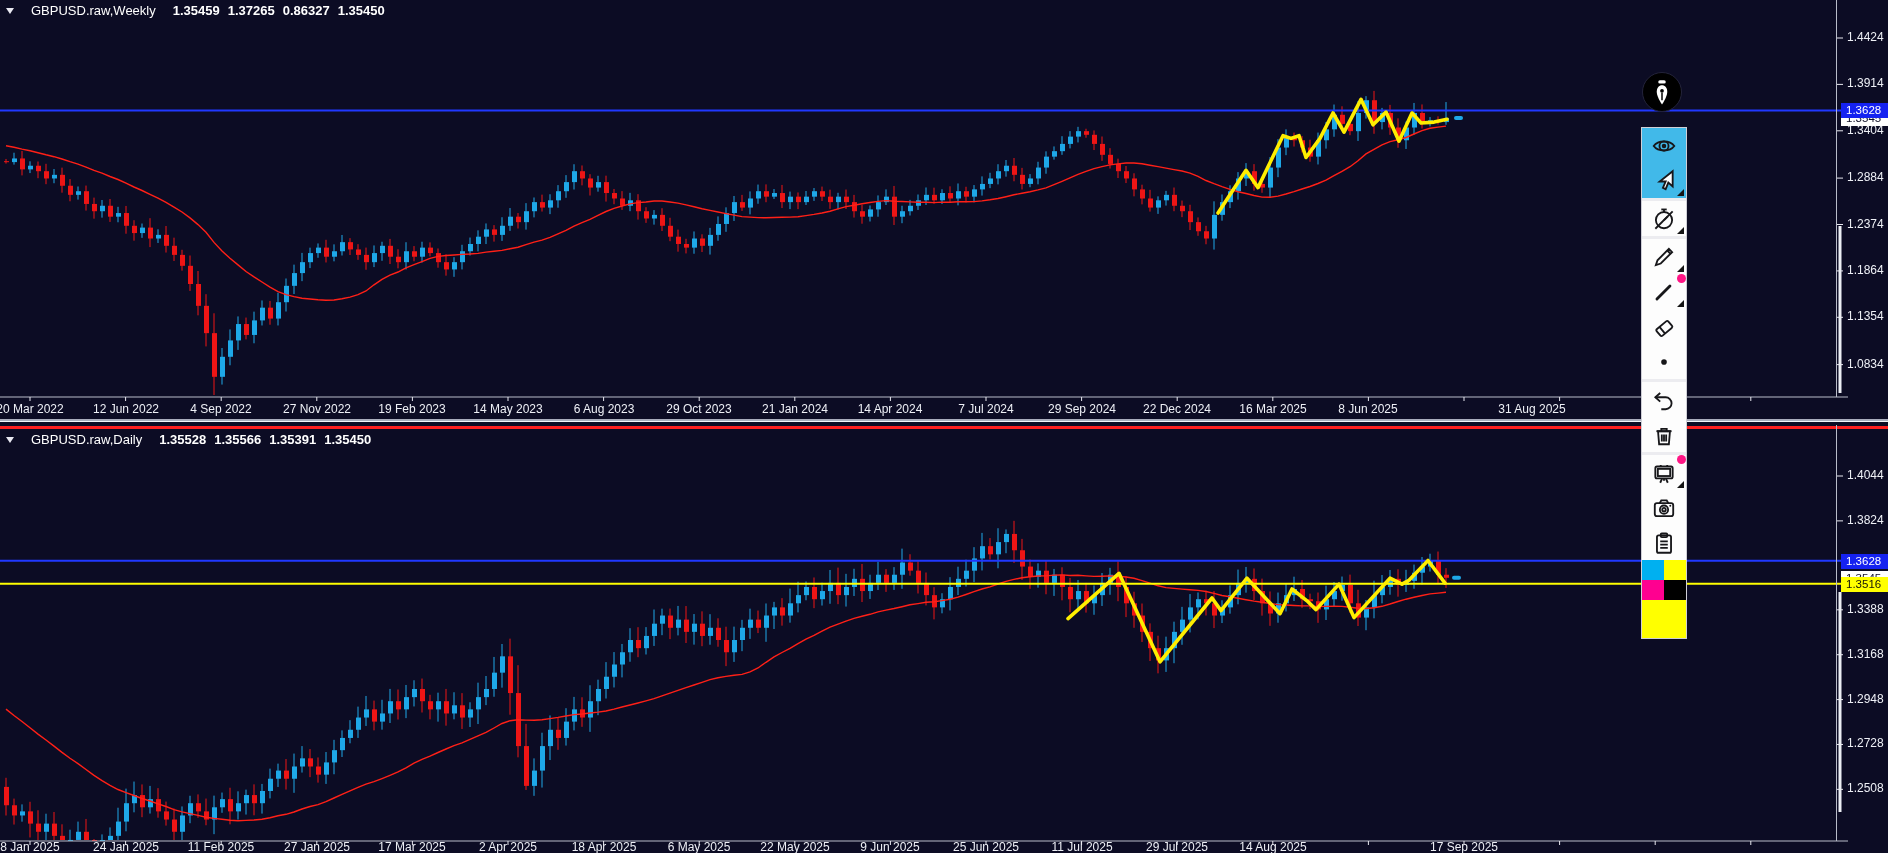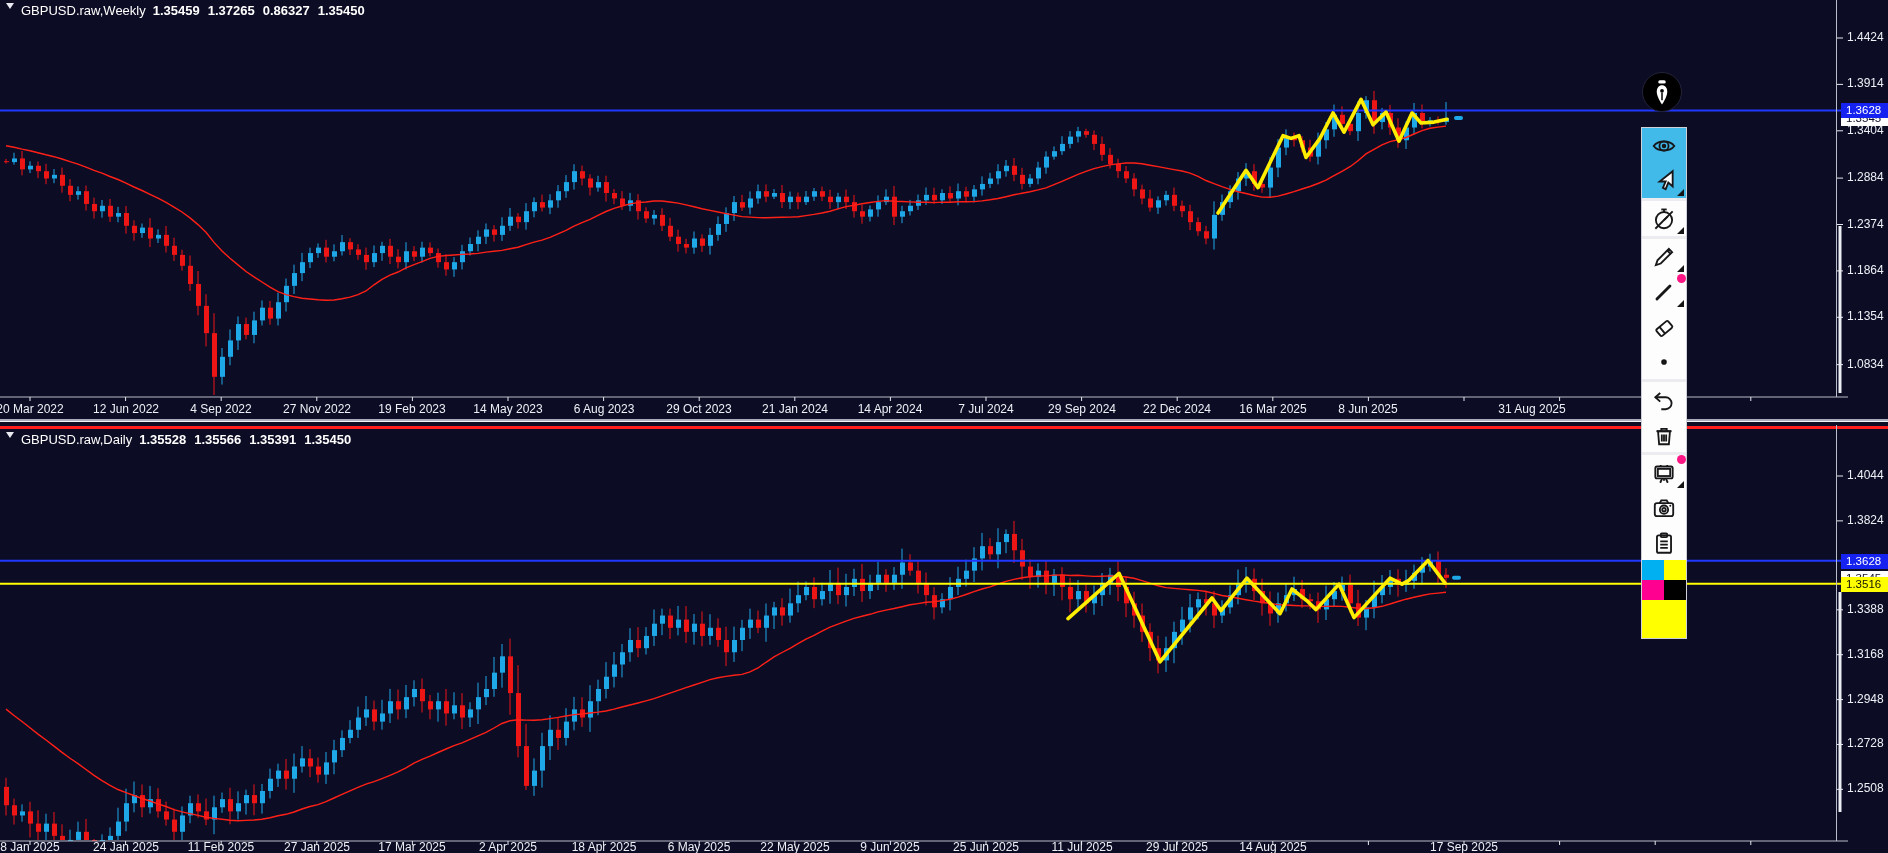--- a/index.html
+++ b/index.html
@@ -1,19 +1,19 @@
 <!DOCTYPE html>
 <html><head>
 <meta charset="utf-8">
 <style>
   html,body{margin:0;padding:0;}
   body{width:1888px;height:853px;background:#0c0c24;overflow:hidden;position:relative;
        font-family:"Liberation Sans",sans-serif;}
   .abs{position:absolute;}
-  .panel-title{position:absolute;left:6px;display:flex;align-items:flex-start;gap:7px;
+  .panel-title{position:absolute;left:6px;display:flex;align-items:center;gap:17px;
                color:#ffffff;font-size:13px;z-index:5;}
   .panel-title .nums{display:flex;gap:8px;font-weight:bold;}
   .tri-down{width:0;height:0;border-left:4.5px solid transparent;border-right:4.5px solid transparent;
             border-top:6px solid #e9e9f2;}
   .axis-label{position:absolute;left:1847px;color:#eef0f6;font-size:12px;z-index:4;white-space:nowrap;}
   .date-label{position:absolute;color:#eef0f6;font-size:12px;transform:translateX(-50%);
               white-space:nowrap;z-index:4;}
   .price-box{position:absolute;left:1841px;width:47px;height:15px;font-size:11.5px;line-height:15px;
              padding-left:5px;box-sizing:border-box;z-index:6;}
   .sep1{left:0;top:419px;width:1888px;height:2px;background:#a9adbc;}

